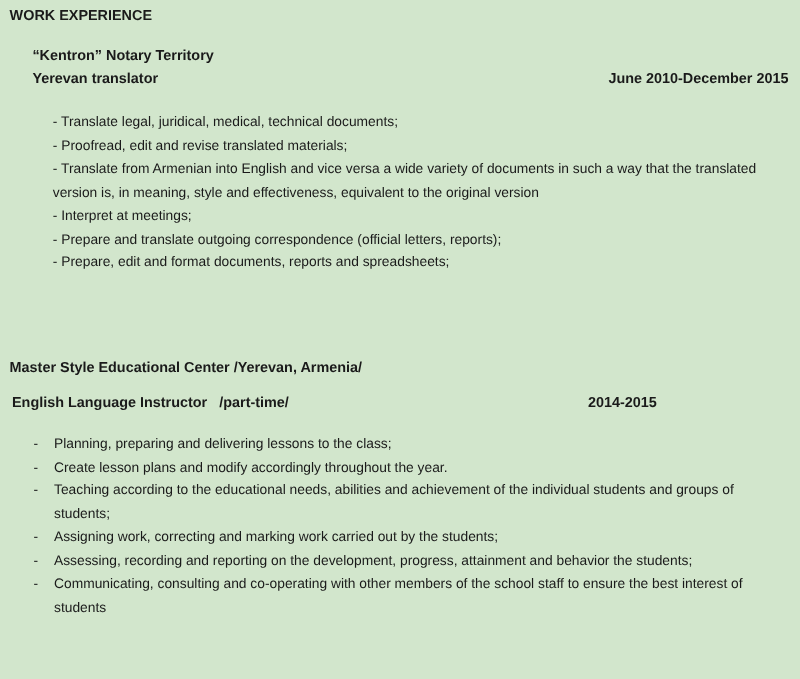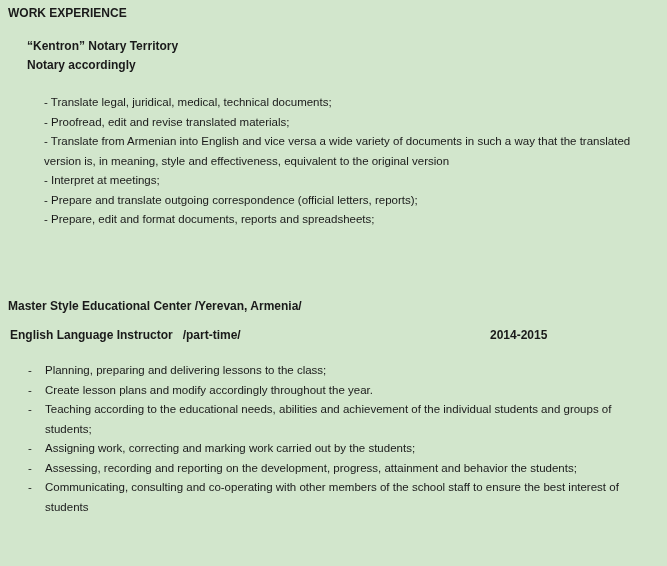--- a/index.html
+++ b/index.html
@@ -54,22 +54,23 @@
 </style>
 </head>
 <body>
 
 <div class="page">
 
   <div class="abs bold-line section-heading">WORK EXPERIENCE</div>
 
   <div class="abs bold-line company-1">“Kentron” Notary Territory</div>
 
-  <div class="abs bold-line role-1">Notary accordingly</div>
+  <div class="abs bold-line role-1">Yerevan translator</div>
 
+  <div class="abs bold-line dates-1">June 2010-December 2015</div>
 
   <div class="abs duty-list-1">
     <div class="duty-item"><span>- </span><span>Translate legal, juridical, medical, technical documents;</span></div>
     <div class="duty-item"><span>- </span><span>Proofread, edit and revise translated materials;</span></div>
     <div class="duty-item"><span>- </span><span>Translate from Armenian into English and vice versa a wide variety of documents in such a way that the translated  version is, in meaning, style and effectiveness, equivalent to the original version</span></div>
     <div class="duty-item"><span>- </span><span>Interpret at meetings;</span></div>
     <div class="duty-item"><span>- </span><span>Prepare and translate outgoing correspondence (official letters, reports);</span></div>
     <div class="duty-item"><span>- </span><span>Prepare, edit and format documents, reports and spreadsheets;</span></div>
   </div>
 

